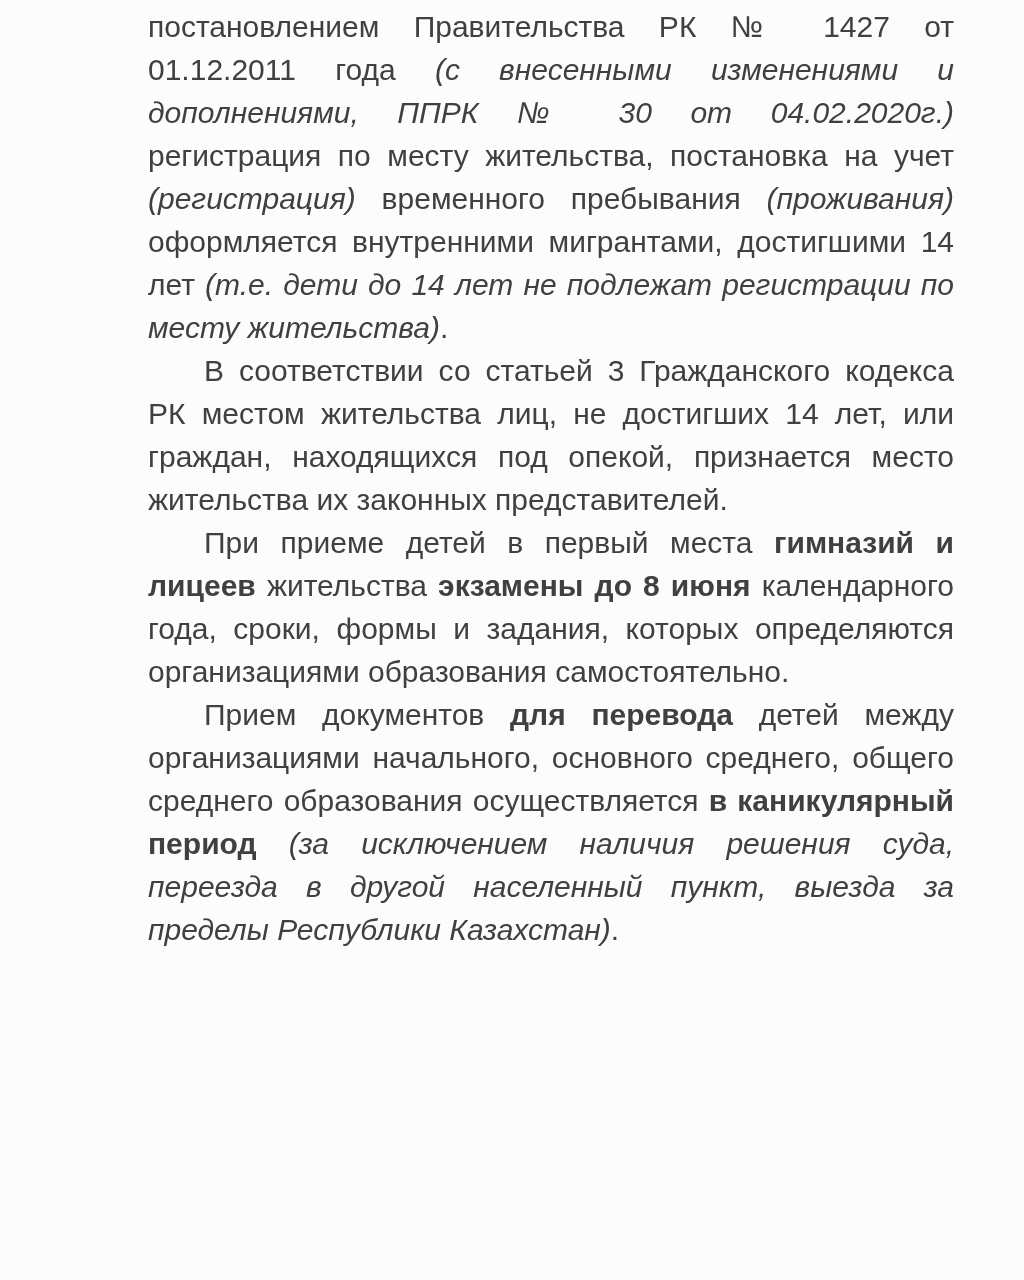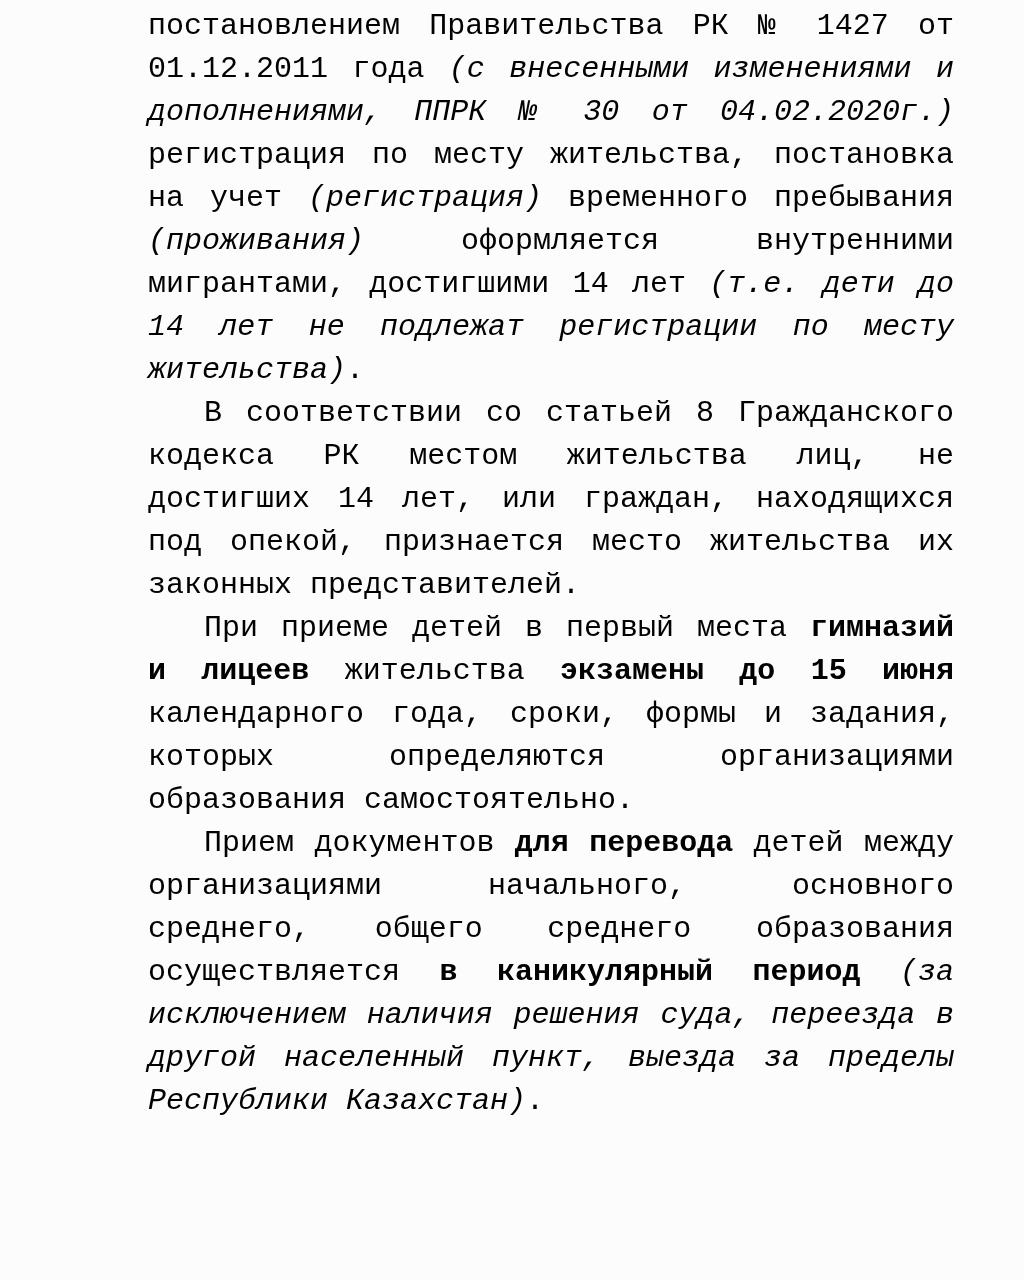--- a/index.html
+++ b/index.html
@@ -12,41 +12,41 @@
     width: 1024px;
     height: 1280px;
     background: #fcfcfc;
     overflow: hidden;
   }
   .text-block {
     position: absolute;
     left: 148px;
     top: 5px;
     width: 806px;
-    font-family: Liberation Mono, monospace;
+    font-family: Liberation Sans, sans-serif;
     font-size: 30px;
     line-height: 43px;
-    color: #000000;
+    color: #404040;
     text-align: justify;
     text-justify: inter-word;
   }
   .para {
     margin: 0;
     padding: 0;
   }
   .para.indent {
     text-indent: 56px;
   }
   .run-r { font-style: normal; font-weight: normal; }
   .run-i { font-style: italic; font-weight: normal; }
   .run-b { font-style: normal; font-weight: bold; }
 </style>
 </head>
 <body>
 
 <div class="viewport">
   <div class="text-block">
       <p class="para"><span class="run-r">постановлением Правительства РК № 1427 от 01.12.2011 года </span><span class="run-i">(с внесенными изменениями и дополнениями, ППРК № 30 от 04.02.2020г.)</span><span class="run-r"> регистрация по месту жительства, постановка на учет </span><span class="run-i">(регистрация)</span><span class="run-r"> временного пребывания </span><span class="run-i">(проживания)</span><span class="run-r"> оформляется внутренними мигрантами, достигшими 14 лет </span><span class="run-i">(т.е. дети до 14 лет не подлежат регистрации по месту жительства)</span><span class="run-r">.</span></p>
-      <p class="para indent"><span class="run-r">В соответствии со статьей 8 Гражданского кодекса РК местом жительства лиц, не достигших 14 лет, или граждан, находящихся под опекой, признается место жительства их законных представителей.</span></p>
-      <p class="para indent"><span class="run-r">При приеме детей в первый места </span><span class="run-b">гимназий и лицеев</span><span class="run-r"> жительства </span><span class="run-b">экзамены до 15 июня</span><span class="run-r"> календарного года, сроки, формы и задания, которых определяются организациями образования самостоятельно.</span></p>
+      <p class="para indent"><span class="run-r">В соответствии со статьей 3 Гражданского кодекса РК местом жительства лиц, не достигших 14 лет, или граждан, находящихся под опекой, признается место жительства их законных представителей.</span></p>
+      <p class="para indent"><span class="run-r">При приеме детей в первый места </span><span class="run-b">гимназий и лицеев</span><span class="run-r"> жительства </span><span class="run-b">экзамены до 8 июня</span><span class="run-r"> календарного года, сроки, формы и задания, которых определяются организациями образования самостоятельно.</span></p>
       <p class="para indent"><span class="run-r">Прием документов </span><span class="run-b">для перевода</span><span class="run-r"> детей между организациями начального, основного среднего, общего среднего образования осуществляется </span><span class="run-b">в каникулярный период</span><span class="run-r"> </span><span class="run-i">(за исключением наличия решения суда, переезда в другой населенный пункт, выезда за пределы Республики Казахстан)</span><span class="run-r">.</span></p>
     </div>
 </div>
 
 </body></html>

